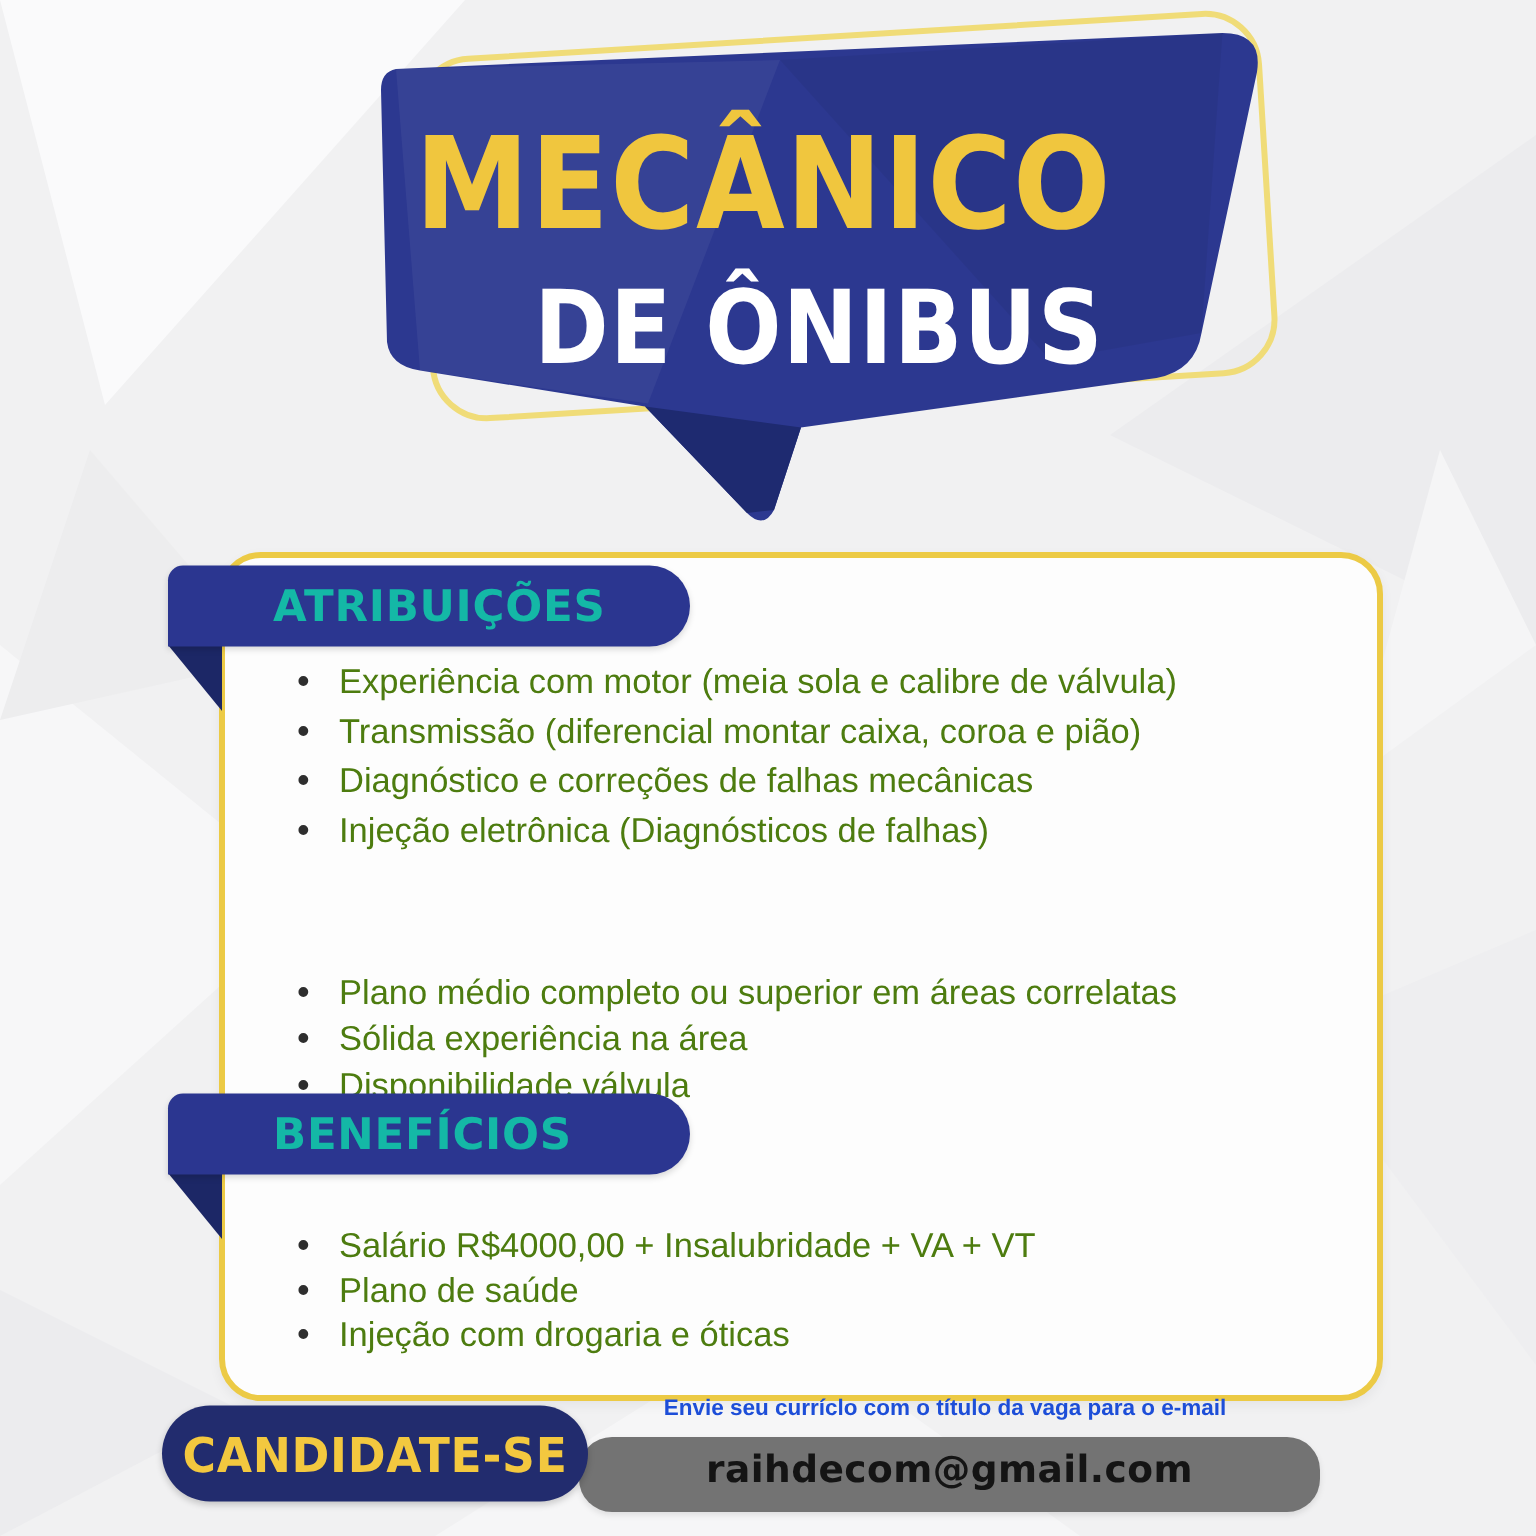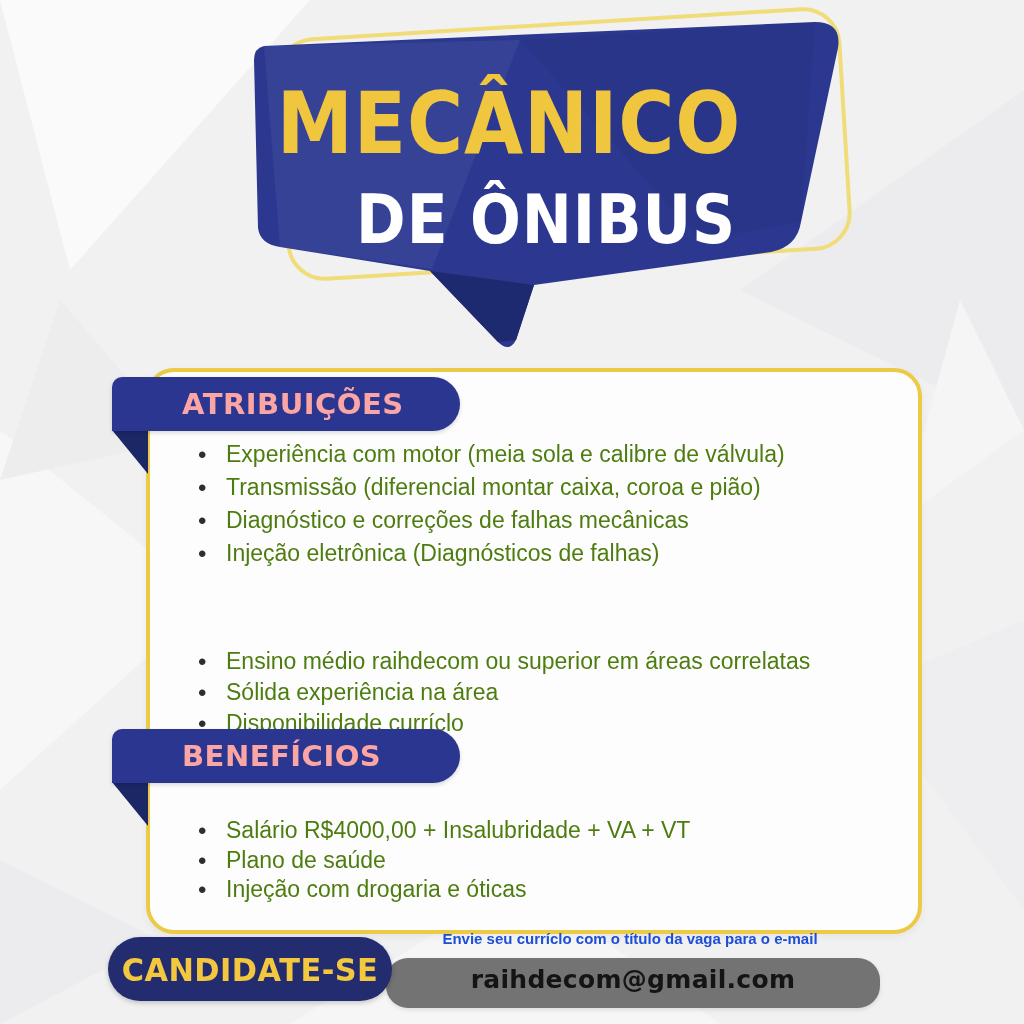--- a/index.html
+++ b/index.html
@@ -33,21 +33,21 @@
   .ribbon-r{top:570px;}
   .ribbon-b{top:729px;}
   .ribbon-bar{
     position:absolute;left:0;top:0;width:100%;height:100%;
     background:#2b3690;border-radius:10px 27px 27px 0;
     box-shadow:0 2px 4px rgba(0,0,0,0.15);
   }
   .ribbon-bar span{
     display:block;padding-left:70px;line-height:54px;
     font-family:"DejaVu Sans", sans-serif;font-weight:bold;font-size:29px;
-    color:#fca5a5;letter-spacing:0.5px;white-space:nowrap;
+    color:#14b8a6;letter-spacing:0.5px;white-space:nowrap;
   }
   .ribbon-fold{
     position:absolute;left:0;top:53px;width:36px;height:44px;
     background:#1c2766;
     clip-path:polygon(0 0, 100% 0, 100% 100%);
   }
 
   
   .bullets{
     position:absolute;left:196px;width:710px;margin:0;padding:0;list-style:none;
@@ -128,23 +128,23 @@
     </div>
   </div>
   <ul class="bullets bullets-a">
     <li>Experiência com motor (meia sola e calibre de válvula)</li>
     <li>Transmissão (diferencial montar caixa, coroa e pião)</li>
     <li>Diagnóstico e correções de falhas mecânicas</li>
     <li>Injeção eletrônica (Diagnósticos de falhas)</li>
   </ul>
 
   <ul class="bullets bullets-r">
-    <li>Ensino médio raihdecom ou superior em áreas correlatas</li>
+    <li>Plano médio completo ou superior em áreas correlatas</li>
     <li>Sólida experiência na área</li>
-    <li>Disponibilidade curríclo</li>
+    <li>Disponibilidade válvula</li>
   </ul>
 
   <div class="ribbon ribbon-b">
     <div class="ribbon-fold"></div>
     <div class="ribbon-bar">
       <span>BENEFÍCIOS</span>
     </div>
   </div>
   <ul class="bullets bullets-b">
     <li>Salário R$4000,00 + Insalubridade + VA + VT</li>

